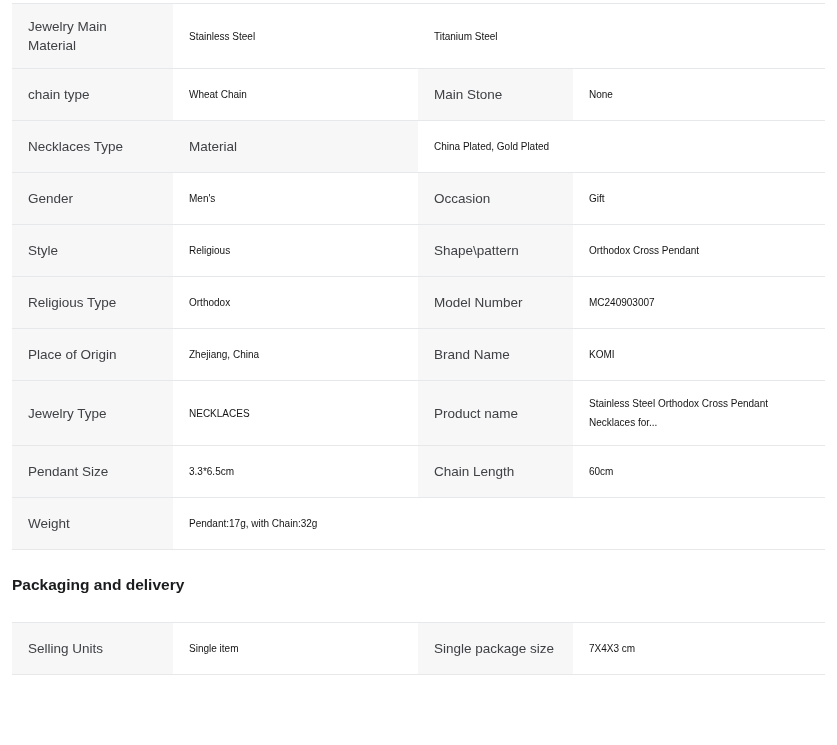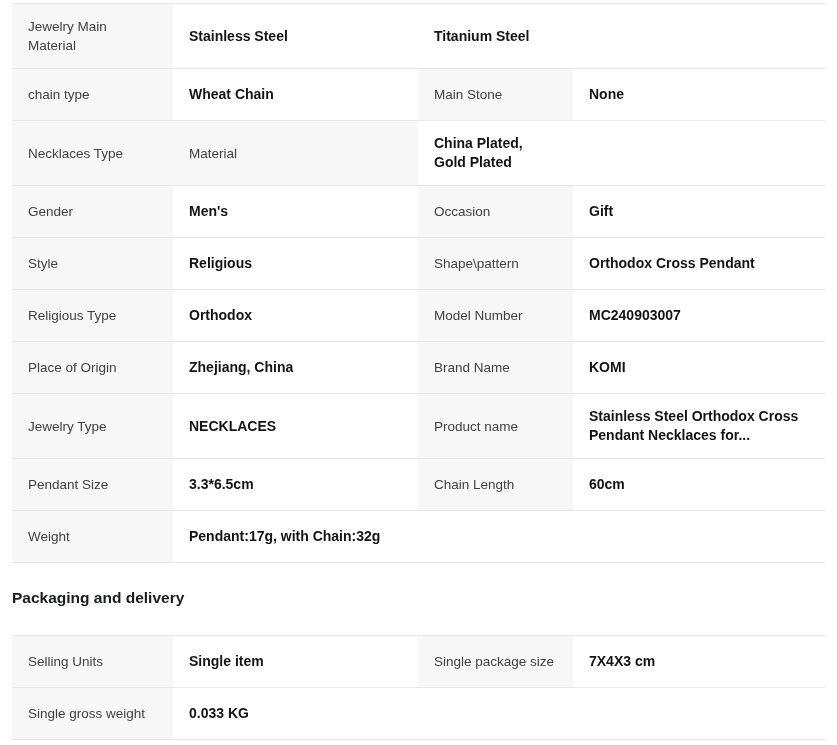--- a/index.html
+++ b/index.html
@@ -40,22 +40,22 @@
     line-height:19px;
   }
   .label{
     background:var(--label-bg);
     color:var(--label-text);
     font-size:13.5px;
     font-weight:400;
   }
   .value{
     color:var(--value-text);
-    font-size:14px;
-    font-weight:bold;
+    font-size:10px;
+    font-weight:normal;
   }
   .section-heading{
     margin:26px 0 28px 0;
     font-size:15.5px;
     font-weight:bold;
     color:var(--heading-text);
   }
 </style>
 </head>
 <body>
@@ -136,20 +136,16 @@
 
   <div class="attr-table">
 
     <div class="row">
       <div class="cell label">Selling Units</div>
       <div class="cell value">Single item</div>
       <div class="cell label">Single package size</div>
       <div class="cell value">7X4X3 cm</div>
     </div>
 
-    <div class="row span2">
-      <div class="cell label">Single gross weight</div>
-      <div class="cell value">0.033 KG</div>
-    </div>
 
   </div>
 
 </div>
 
 </body></html>

